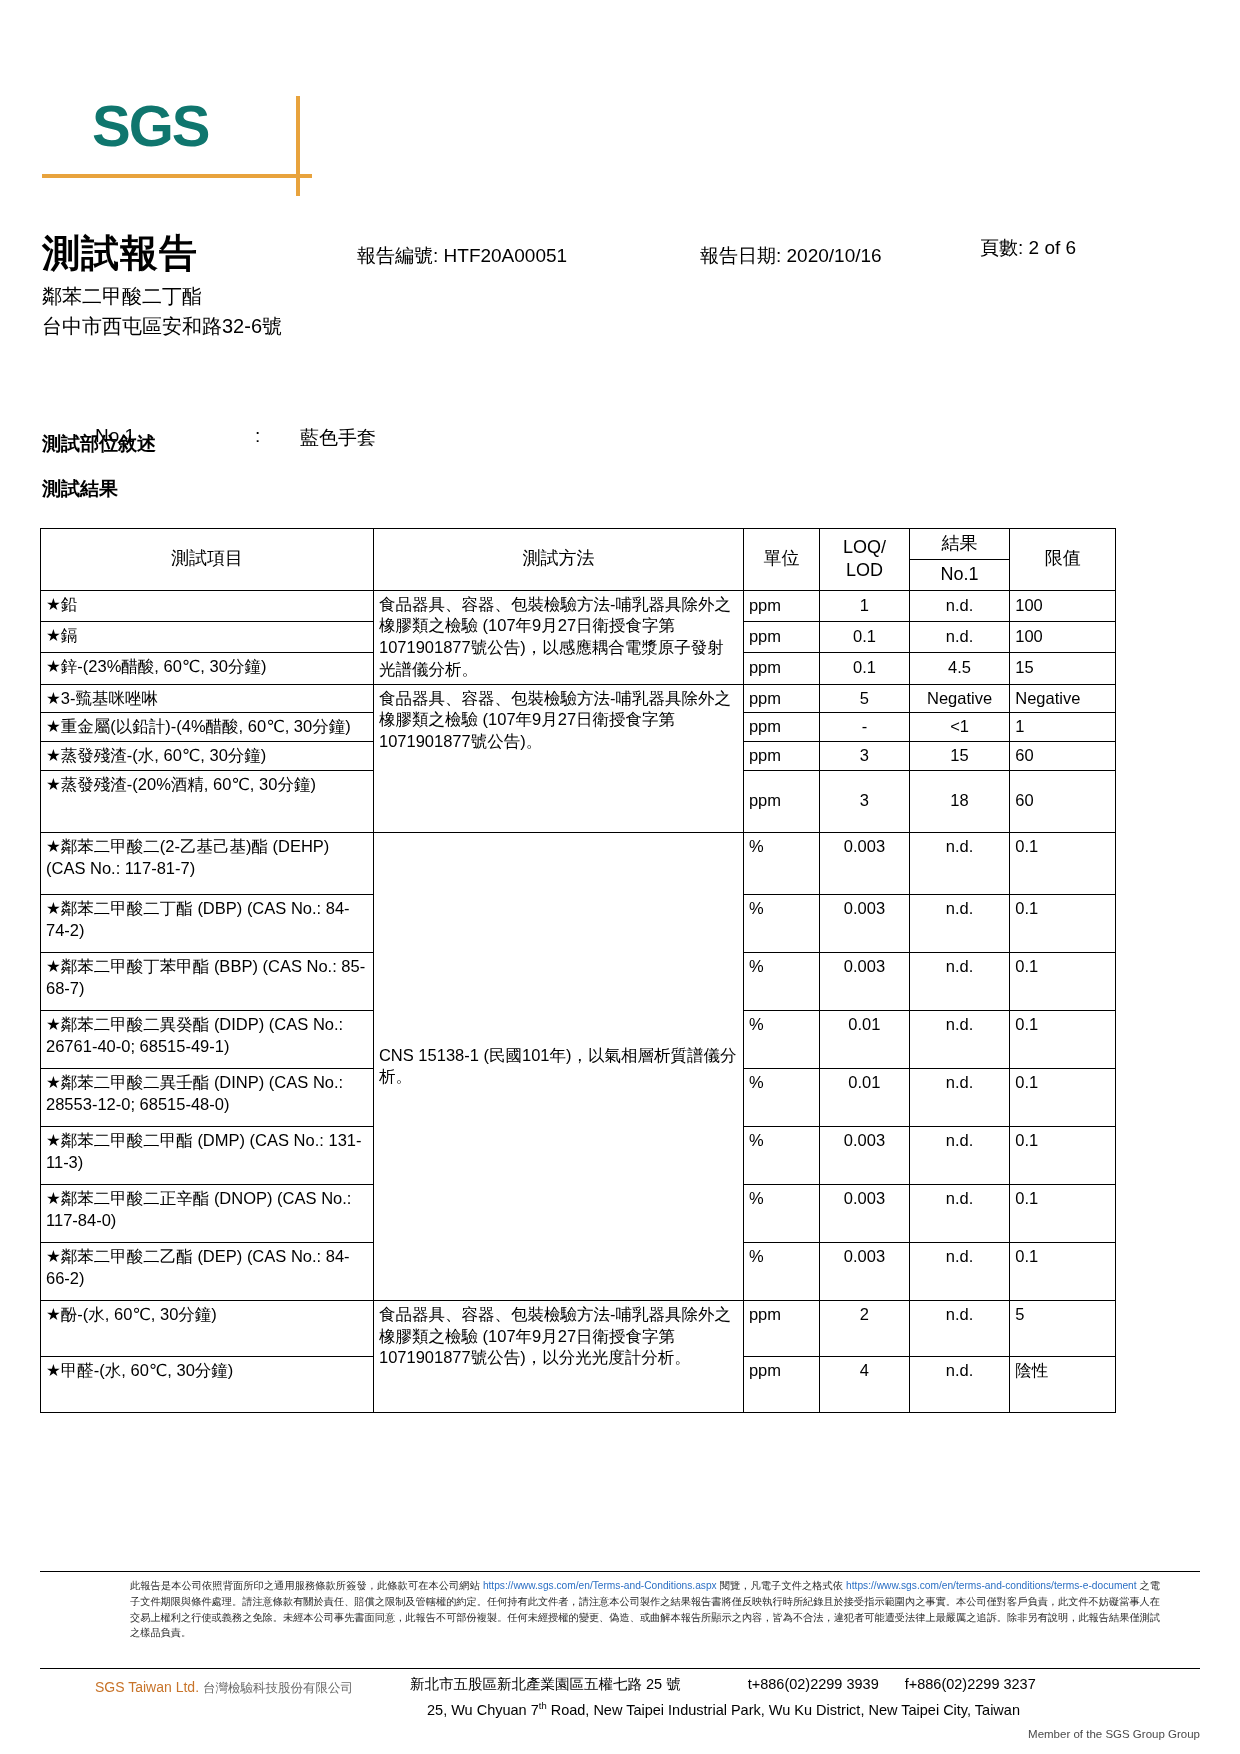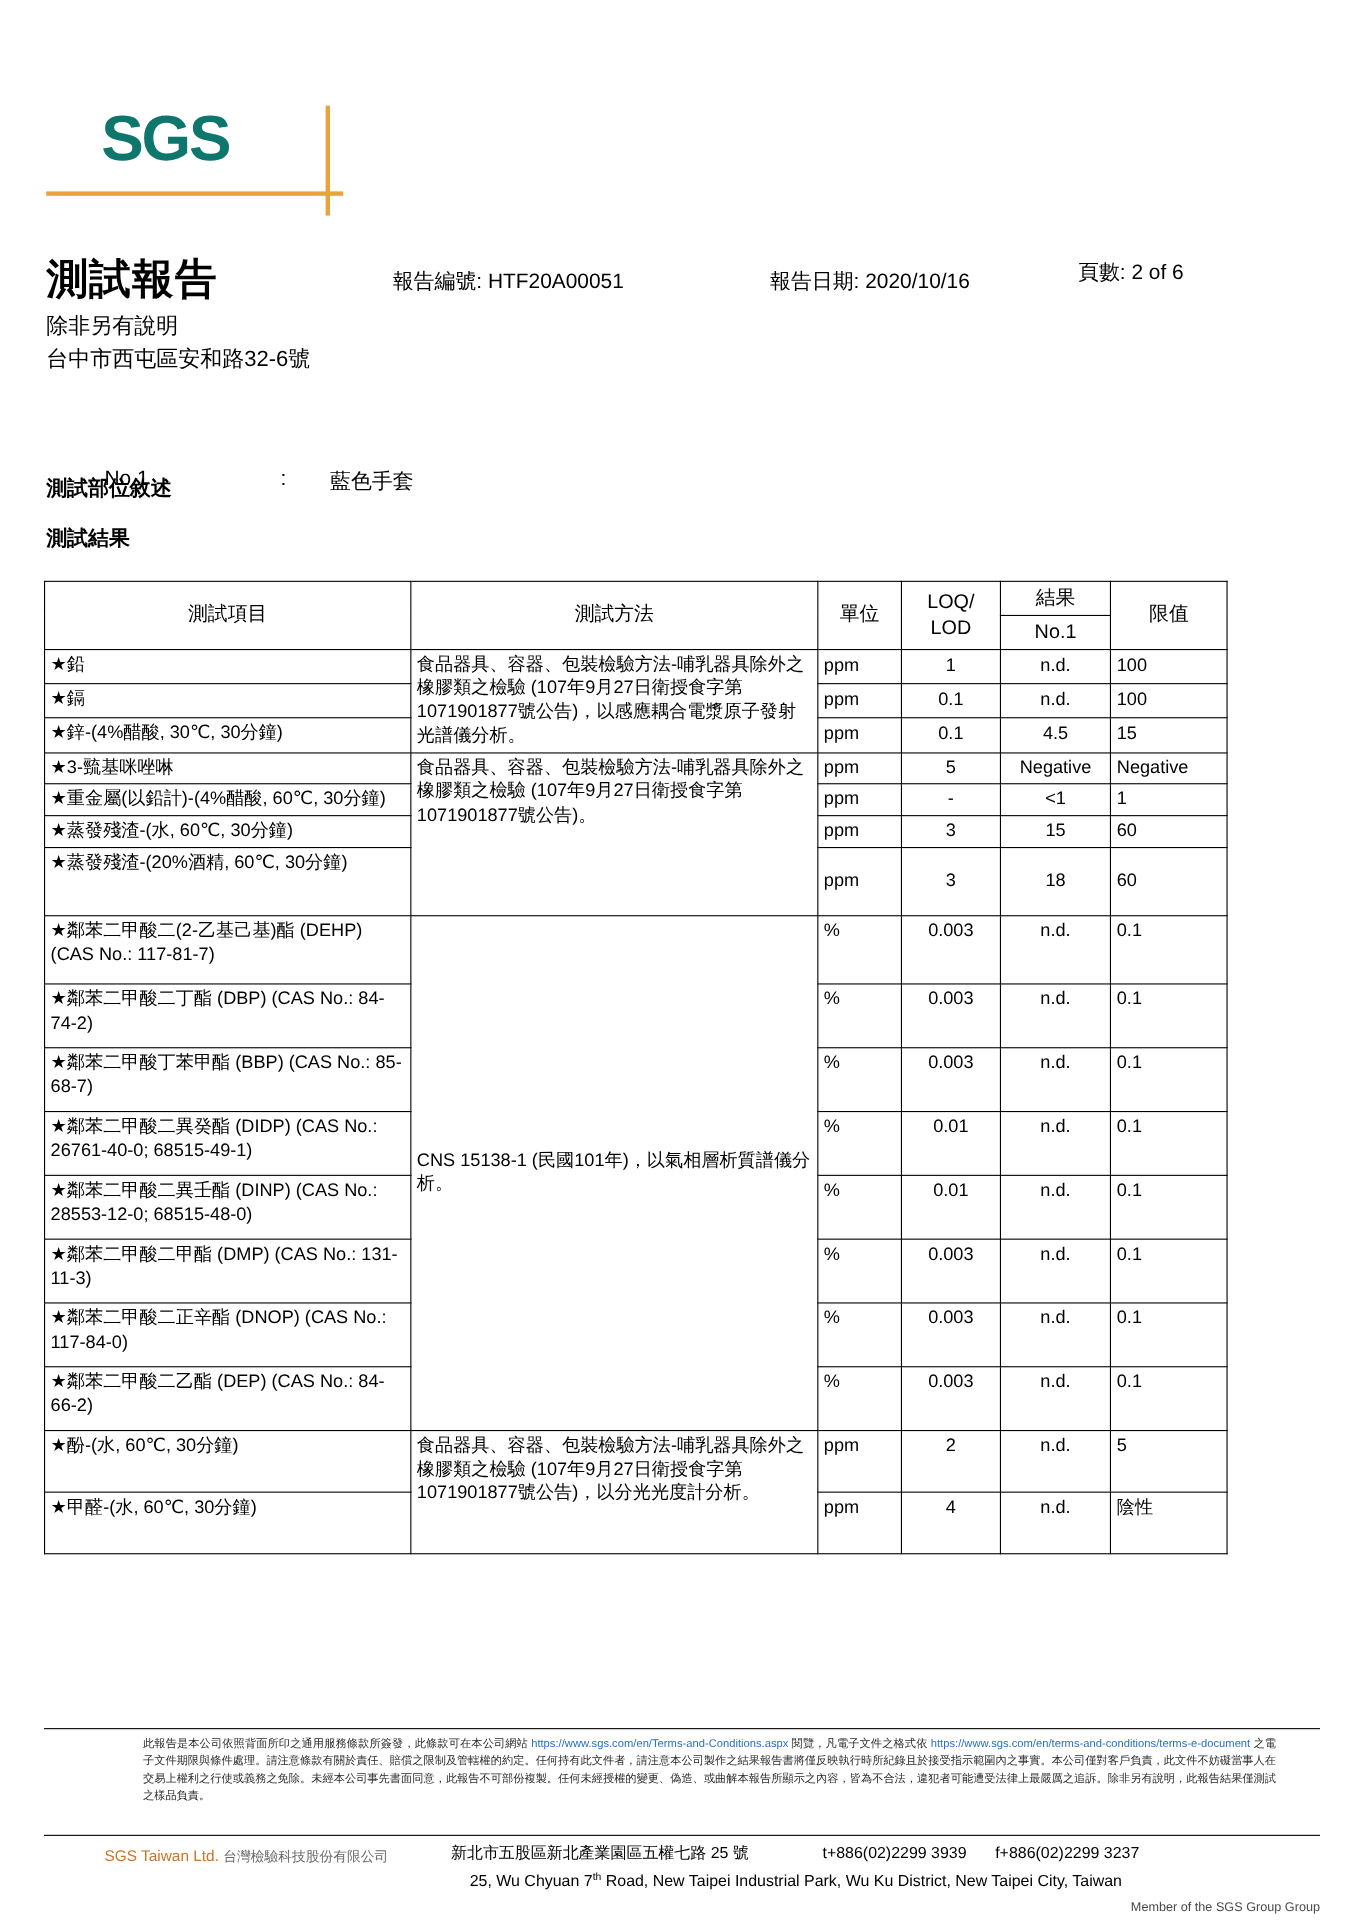--- a/index.html
+++ b/index.html
@@ -119,21 +119,21 @@
   <div class="logo-wrap">
     <div class="logo-text">SGS</div>
     <div class="logo-hline"></div>
     <div class="logo-vline"></div>
   </div>
 
   <div class="title">測試報告</div>
   <div class="hdr-meta hdr-report-no">報告編號: HTF20A00051</div>
   <div class="hdr-meta hdr-date">報告日期: 2020/10/16</div>
   <div class="hdr-meta hdr-page">頁數: 2 of 6</div>
-  <div class="company">除非另有說明</div>
+  <div class="company">鄰苯二甲酸二丁酯</div>
   <div class="address">台中市西屯區安和路32-6號</div>
 
   <div class="sec-desc-title">測試部位敘述</div>
   <div class="desc-no">No.1</div>
   <div class="desc-colon">:</div>
   <div class="desc-val">藍色手套</div>
 
   <div class="sec-result-title">測試結果</div>
 
   <table class="results">
@@ -164,21 +164,21 @@
         <td class="c-limit vmid">100</td>
       </tr>
       <tr>
         <td>★鎘</td>
         <td class="c-unit vmid">ppm</td>
         <td class="c-loq vmid">0.1</td>
         <td class="c-res vmid">n.d.</td>
         <td class="c-limit vmid">100</td>
       </tr>
       <tr>
-        <td>★鋅-(4%醋酸, 30℃, 30分鐘)</td>
+        <td>★鋅-(23%醋酸, 60℃, 30分鐘)</td>
         <td class="c-unit vmid">ppm</td>
         <td class="c-loq vmid">0.1</td>
         <td class="c-res vmid">4.5</td>
         <td class="c-limit vmid">15</td>
       </tr>
 
       <tr>
         <td>★3-巰基咪唑啉</td>
         <td rowspan="4">食品器具、容器、包裝檢驗方法-哺乳器具除外之橡膠類之檢驗 (107年9月27日衛授食字第1071901877號公告)。</td>
         <td class="c-unit vmid">ppm</td>

